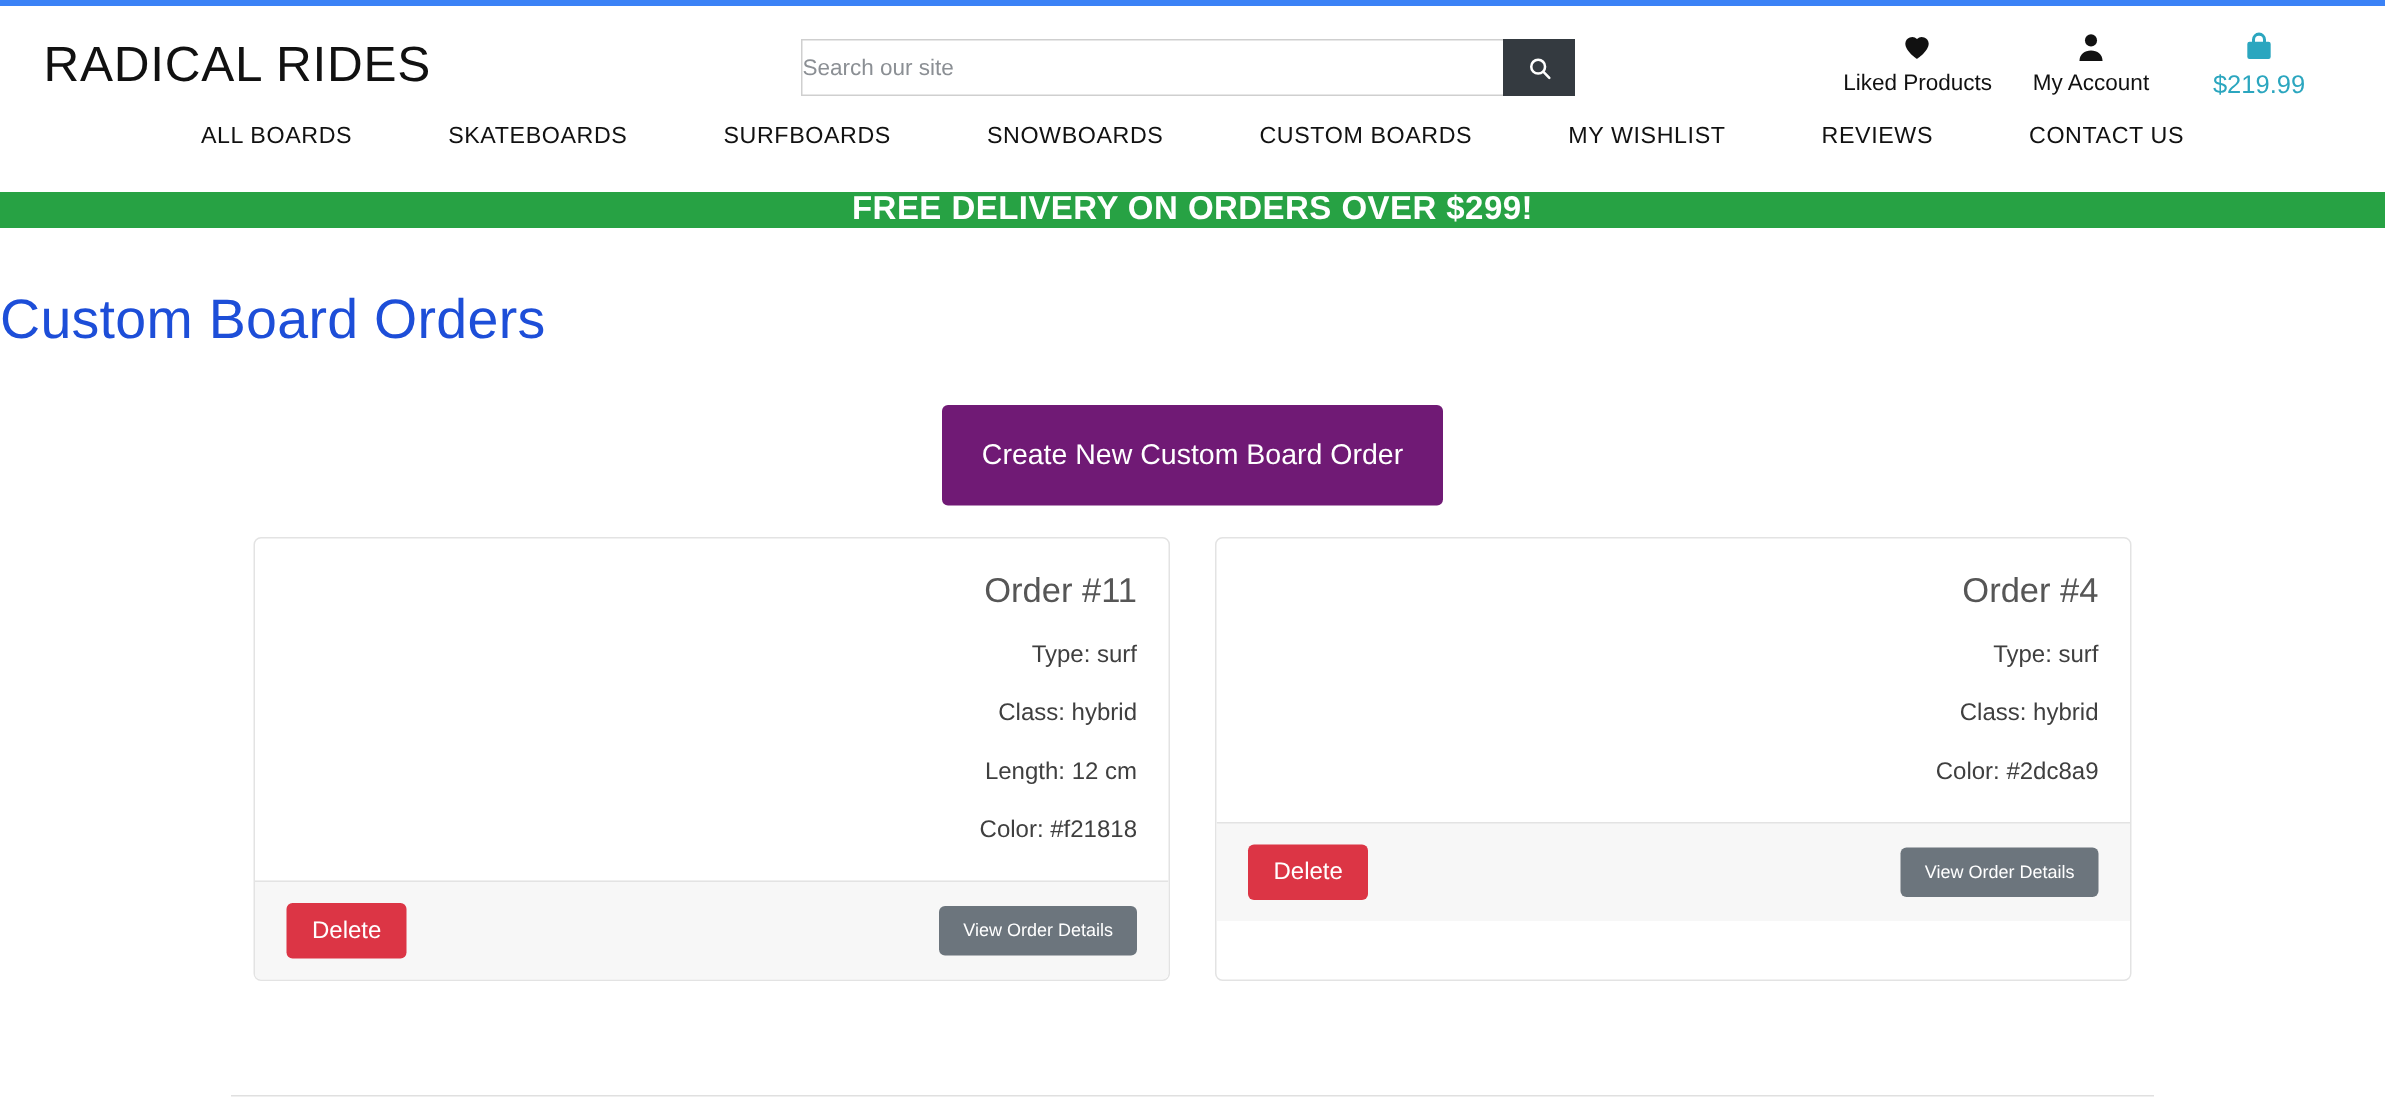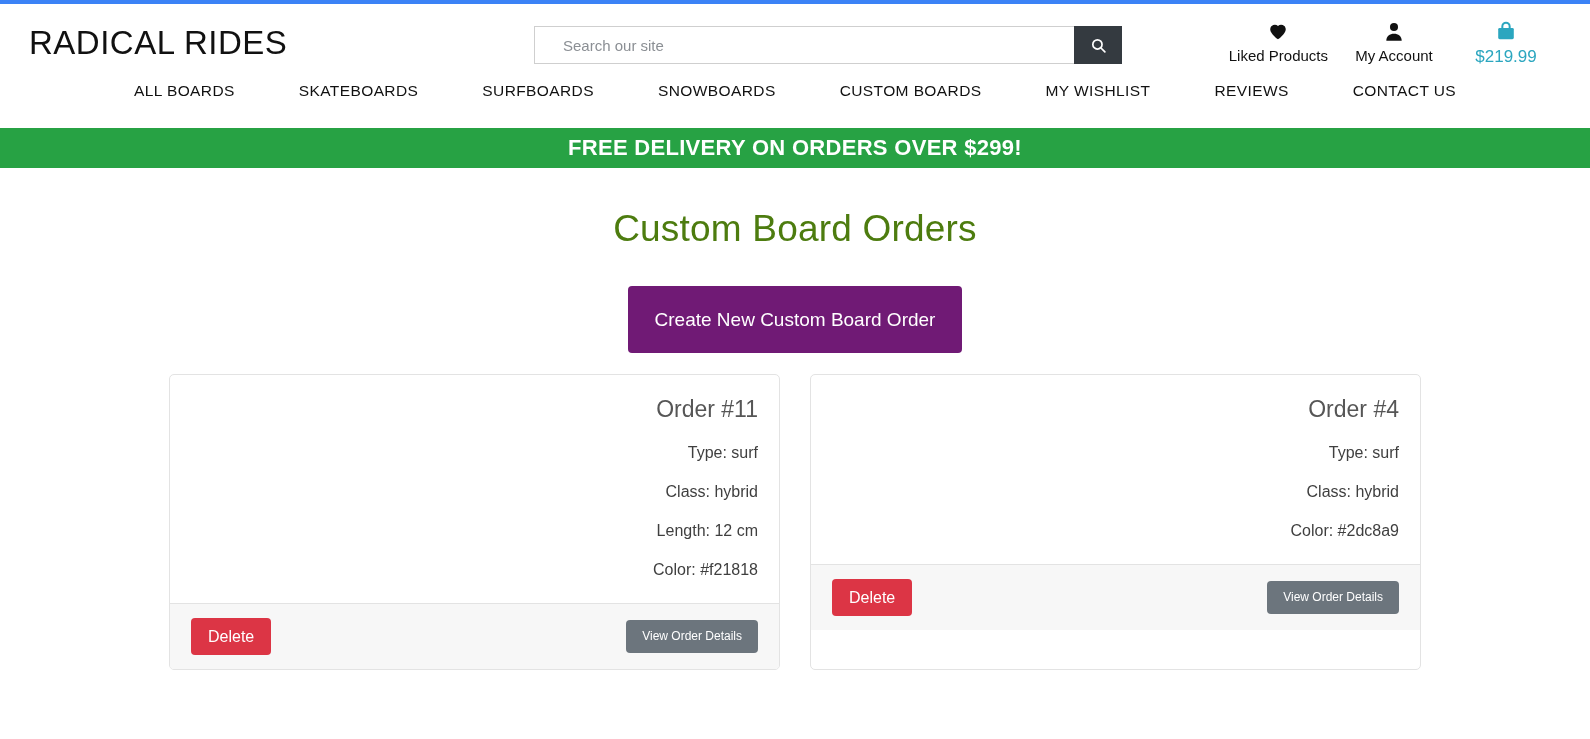--- a/index.html
+++ b/index.html
@@ -40,25 +40,25 @@
   }
 
   .search-wrap {
     position: absolute;
     left: 534px;
     top: 22px;
     display: flex;
     height: 38px;
   }
   .search-input {
-    width: 540px;
+    width: 468px;
     height: 38px;
     border: 1px solid #cfcfcf;
     border-right: none;
-    padding: 0 28px;
+    padding: 0 0;
     font-size: 15px;
     color: #333;
     font-family: "Liberation Sans", sans-serif;
     outline: none;
     background: #ffffff;
   }
   .search-input::placeholder { color: #8b8f94; }
   .search-btn {
     width: 48px;
     height: 38px;
@@ -118,40 +118,39 @@
     letter-spacing: 0.4px;
     color: #111111;
     text-decoration: none;
     padding: 0 32px;
     white-space: nowrap;
     cursor: pointer;
   }
 
   
   .banner {
-    height: 40px;
+    height: 24px;
     background: #27a244;
     display: flex;
-    align-items: center;
+    align-items: flex-end;
     justify-content: center;
     color: #ffffff;
     font-size: 22px;
     font-weight: 700;
     letter-spacing: 0.3px;
   }
 
   
   .main {
     padding-top: 40px;
   }
   .page-title {
-    text-align: center;
     font-size: 37px;
     font-weight: 400;
-    color: #4d7c0f;
+    color: #1d4ed8;
     letter-spacing: 0.2px;
   }
   .create-row {
     display: flex;
     justify-content: center;
     margin-top: 36px;
   }
   .btn-create {
     background: #701a75;
     color: #ffffff;

